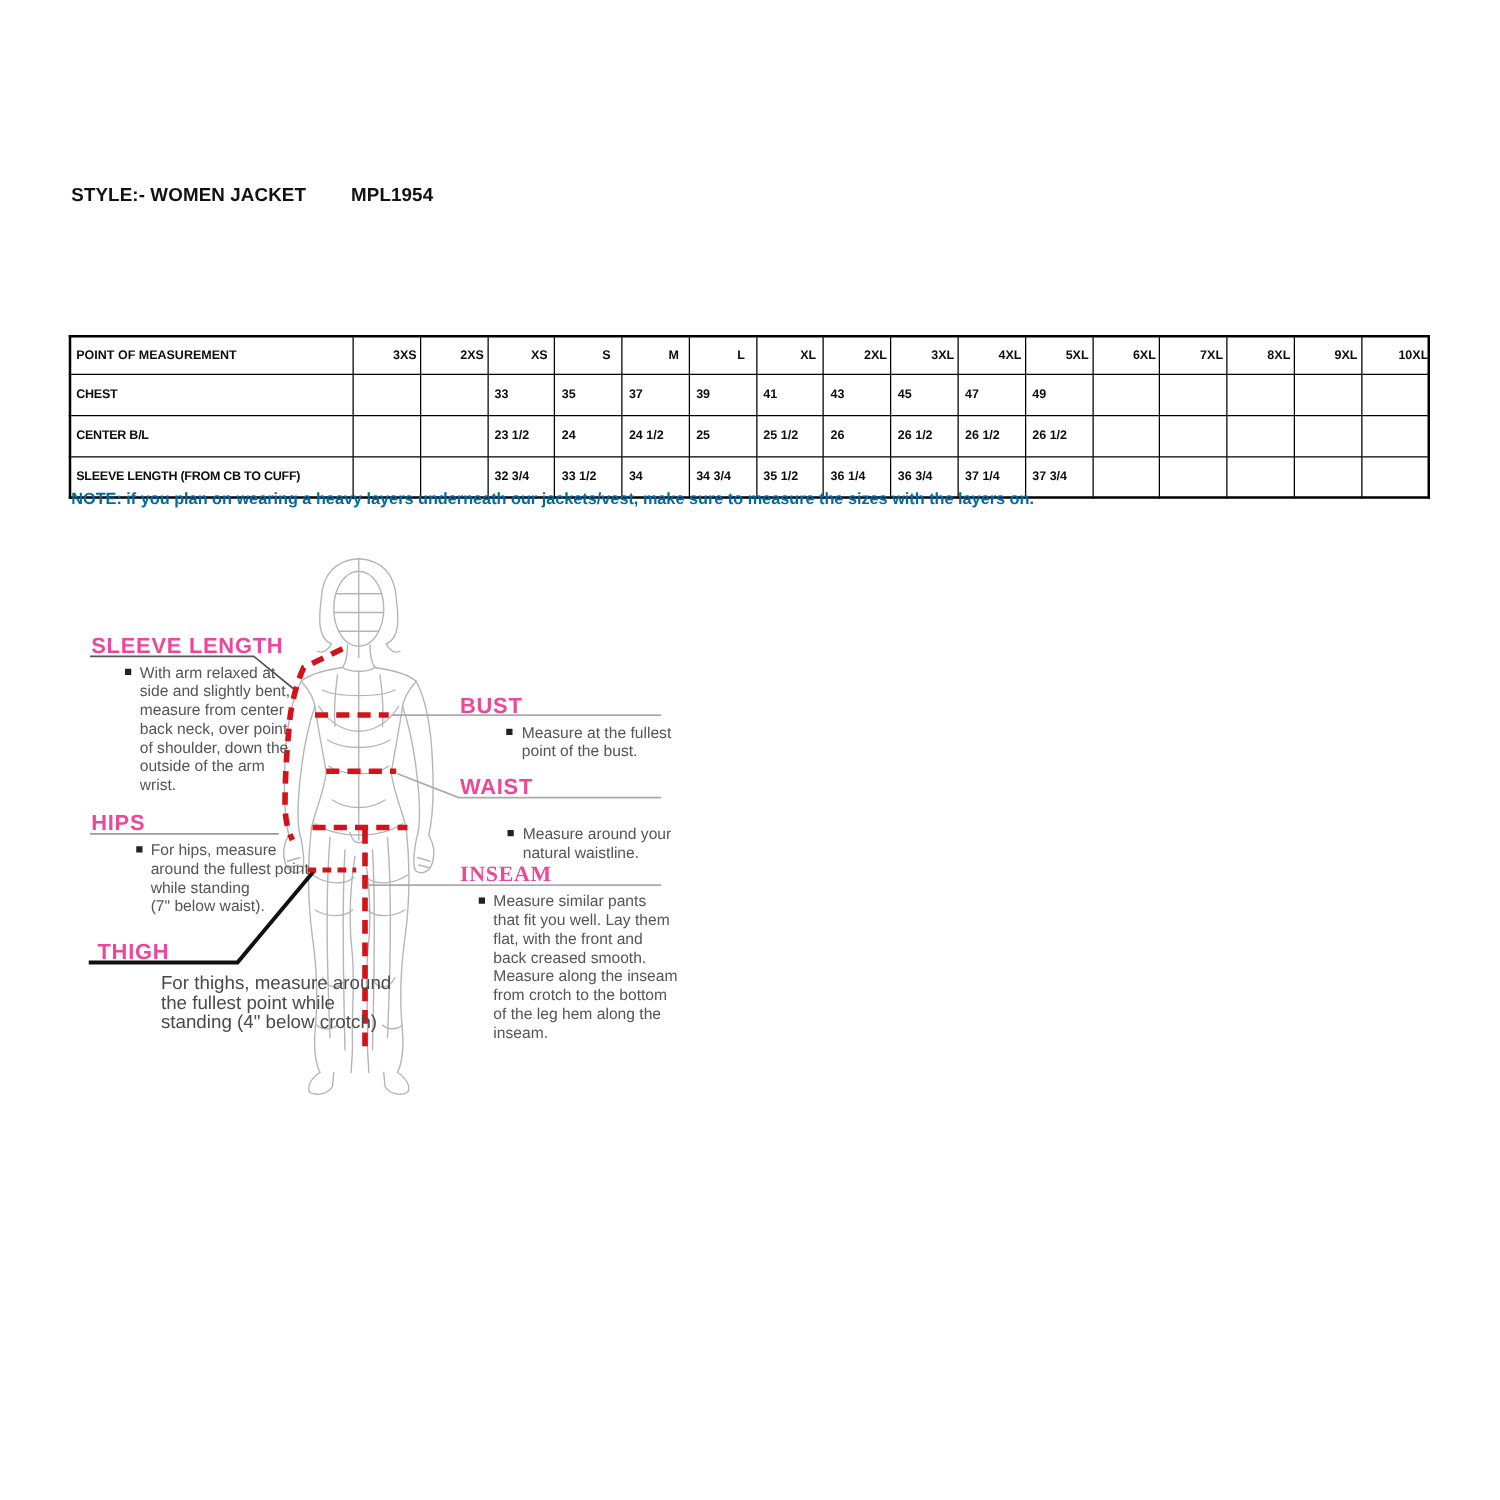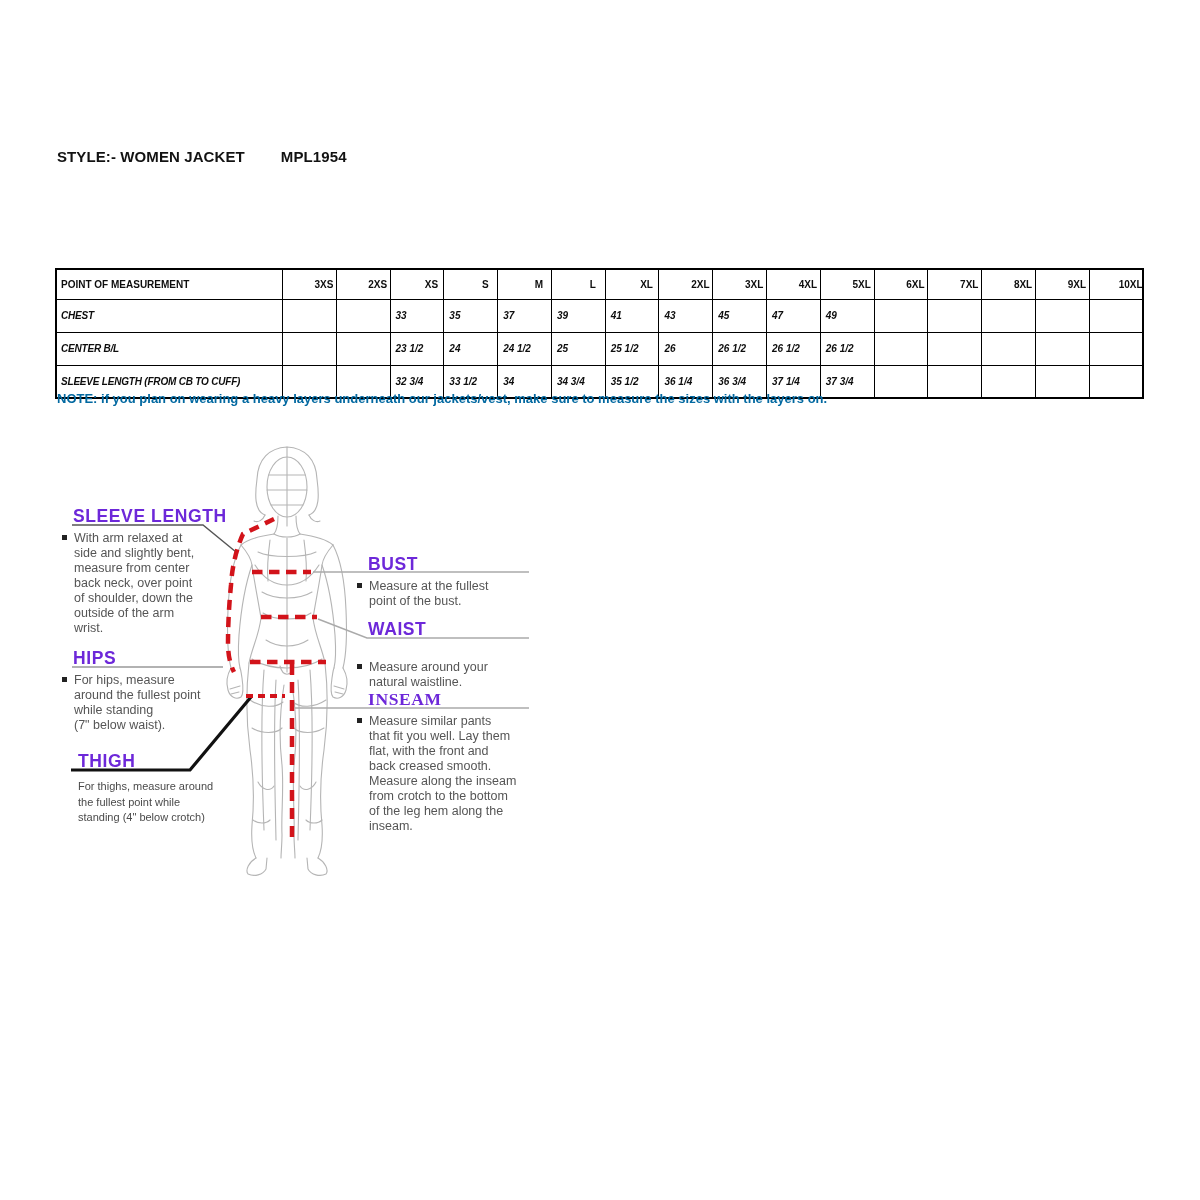--- a/index.html
+++ b/index.html
@@ -13,34 +13,34 @@
   
   .size-table-wrap{position:absolute;left:55px;top:240px;width:1089px;}
   table.size-table{border-collapse:collapse;table-layout:fixed;width:100%;
     border:2.5px solid #000;font-size:10px;font-weight:bold;color:#0d0d0d;margin-top:28px;}
   table.size-table th,table.size-table td{
     border:1.6px solid #000;padding:0;white-space:nowrap;overflow:hidden;}
   table.size-table thead tr{height:30px;}
   table.size-table tbody tr{height:33px;}
   table.size-table th{font-weight:bold;padding-left:29px;}
   table.size-table th.pom{width:221px;text-align:left;padding-left:4px;}
-  table.size-table td{ text-align:left;padding-left:5px;font-weight:bold;font-style:italic;}
+  table.size-table td{ text-align:left;padding-left:5px;font-weight:bold;}
   table.size-table td.pom{padding-left:4px;letter-spacing:-.2px;}
   
   .note-line{position:absolute;left:57px;top:391px;width:1110px;
     font-size:13px;font-weight:bold;color:#0369a1;}
   
   .guide-heading{position:absolute;font-size:17.5px;font-weight:600;
-    color:#6d28d9;letter-spacing:.6px;white-space:nowrap;}
+    color:#ec4899;letter-spacing:.6px;white-space:nowrap;}
   .guide-para{position:absolute;display:flex;align-items:flex-start;
-    font-size:12.5px;line-height:15px;color:#555;}
+    font-size:12.5px;line-height:15px;color:#555;justify-content:flex-end;}
   .guide-para .bullet{flex:0 0 auto;width:5px;height:5px;background:#222;
     margin:4px 7px 0 0;}
   .guide-para .ptext{white-space:pre-line;}
-  .guide-para.nobullet{color:#4a4a4a;font-size:11px;line-height:15.5px;}
+  .guide-para.nobullet{color:#4a4a4a;font-size:15px;line-height:15.5px;}
   svg.diagram{position:absolute;left:0;top:430px;}
 </style>
 </head>
 <body>
 
 <div class="doc-title">
   <span>STYLE:- WOMEN JACKET</span>
   <span>MPL1954</span>
 </div>
 

